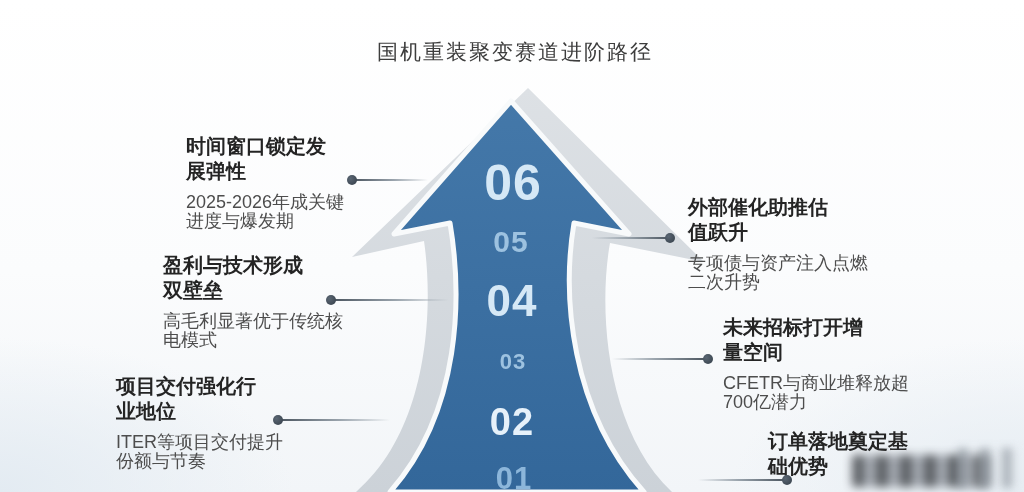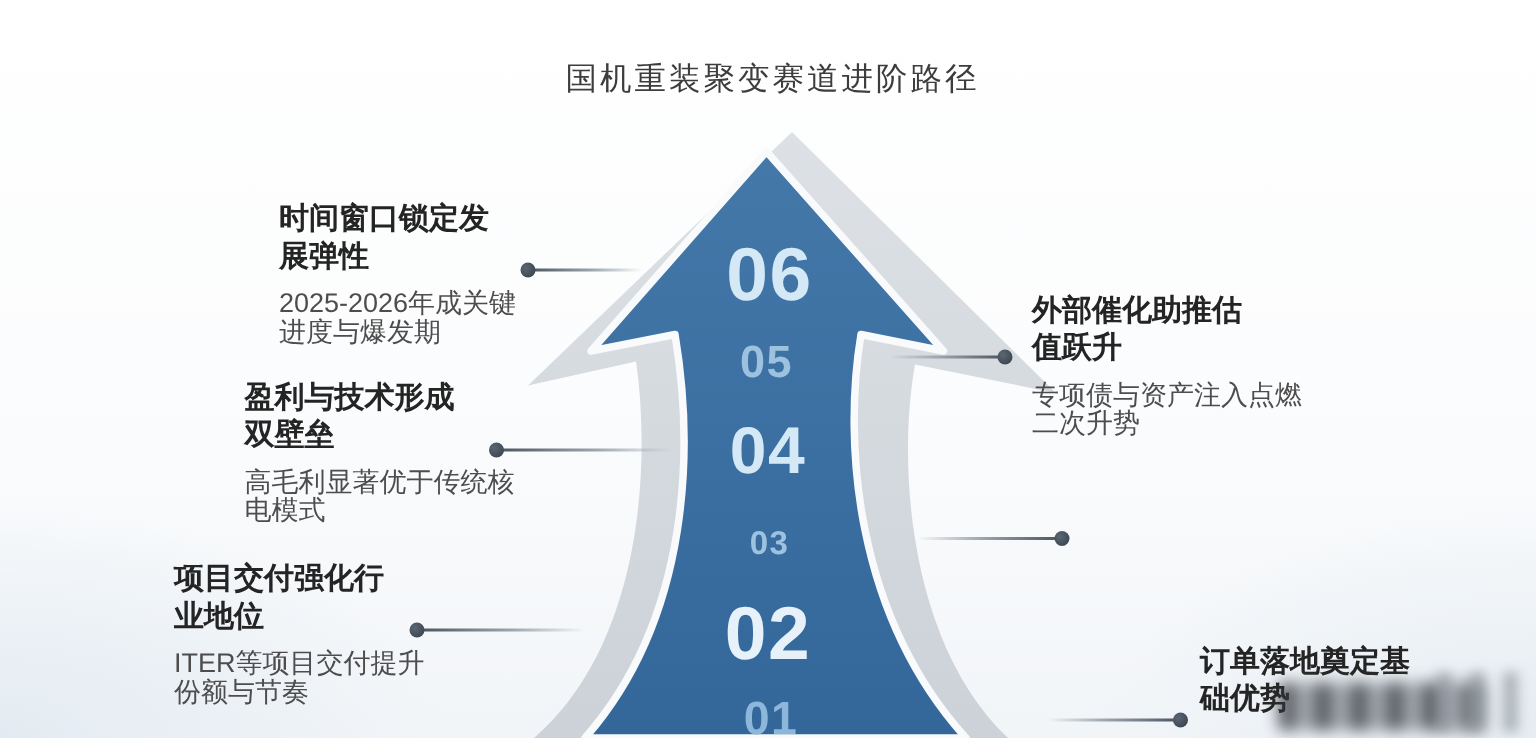--- a/index.html
+++ b/index.html
@@ -22,38 +22,38 @@
   .lv{
     position:absolute;transform:translate(-50%,-50%);
     font-weight:700;letter-spacing:1px;white-space:nowrap;
   }
   .lv-big{color:#d5e8f6;}
   .lv-small{color:#9dc2e0;}
   .lv0{left:513px;top:183px;font-size:50px;}
   .lv1{left:511px;top:242px;font-size:30px;}
   .lv2{left:512px;top:301px;font-size:44px;}
   .lv3{left:513px;top:362px;font-size:22px;}
-  .lv4{left:512px;top:422px;font-size:50px;color:#e6f1fa;text-align:center;}
+  .lv4{left:512px;top:422px;font-size:38px;color:#e6f1fa;text-align:center;}
   .lv5{left:514px;top:479px;font-size:31px;color:#8cb6da;}
   
   .item{position:absolute;}
   .item h3{
     margin:0;font-size:20px;line-height:25px;font-weight:700;color:#242424;
     white-space:pre-line;
   }
   .item p{
     margin:9px 0 0 0;font-size:18px;line-height:19px;color:#4d4d4d;
     white-space:pre-line;
   }
   .pos-l1{left:186px;top:134px;}
   .pos-l2{left:163px;top:253px;}
   .pos-l3{left:116px;top:374px;}
   .pos-r1{left:688px;top:195px;}
   .pos-r2{left:723px;top:315px;}
-  .pos-r3{left:800px;top:429px;}
+  .pos-r3{left:768px;top:429px;}
   
   .connector{position:absolute;height:2px;}
   .connector .dot{
     position:absolute;top:-4px;width:10px;height:10px;border-radius:50%;
     background:radial-gradient(circle at 35% 35%, #5a6673, #343e48);
   }
   .conn-left{background:linear-gradient(90deg,#49535d 0%,#9aa4ad 55%,rgba(200,207,214,0) 100%);}
   .conn-left .dot{left:-5px;}
   .conn-right{background:linear-gradient(270deg,#49535d 0%,#9aa4ad 55%,rgba(200,207,214,0) 100%);}
   .conn-right .dot{right:-5px;}
@@ -122,20 +122,26 @@
     <p>ITER等项目交付提升
 份额与节奏</p>
   </div>
 
   <div class="item pos-r1">
     <h3>外部催化助推估
 值跃升</h3>
     <p>专项债与资产注入点燃
 二次升势</p>
   </div>
+  <div class="item pos-r2">
+    <h3>未来招标打开增
+量空间</h3>
+    <p>CFETR与商业堆释放超
+700亿潜力</p>
+  </div>
   <div class="item pos-r3">
     <h3>订单落地奠定基
 础优势</h3>
   </div>
 
   <div class="connector conn-left c-l1">
     <span class="dot"></span>
   </div>
   <div class="connector conn-left c-l2">
     <span class="dot"></span>

